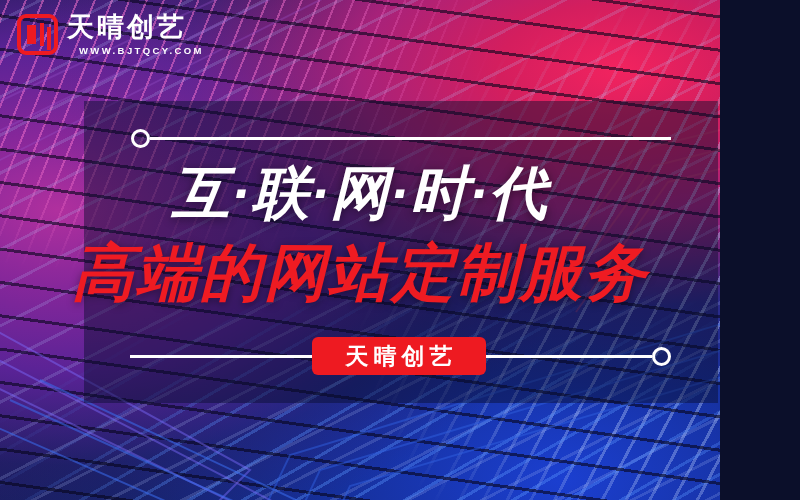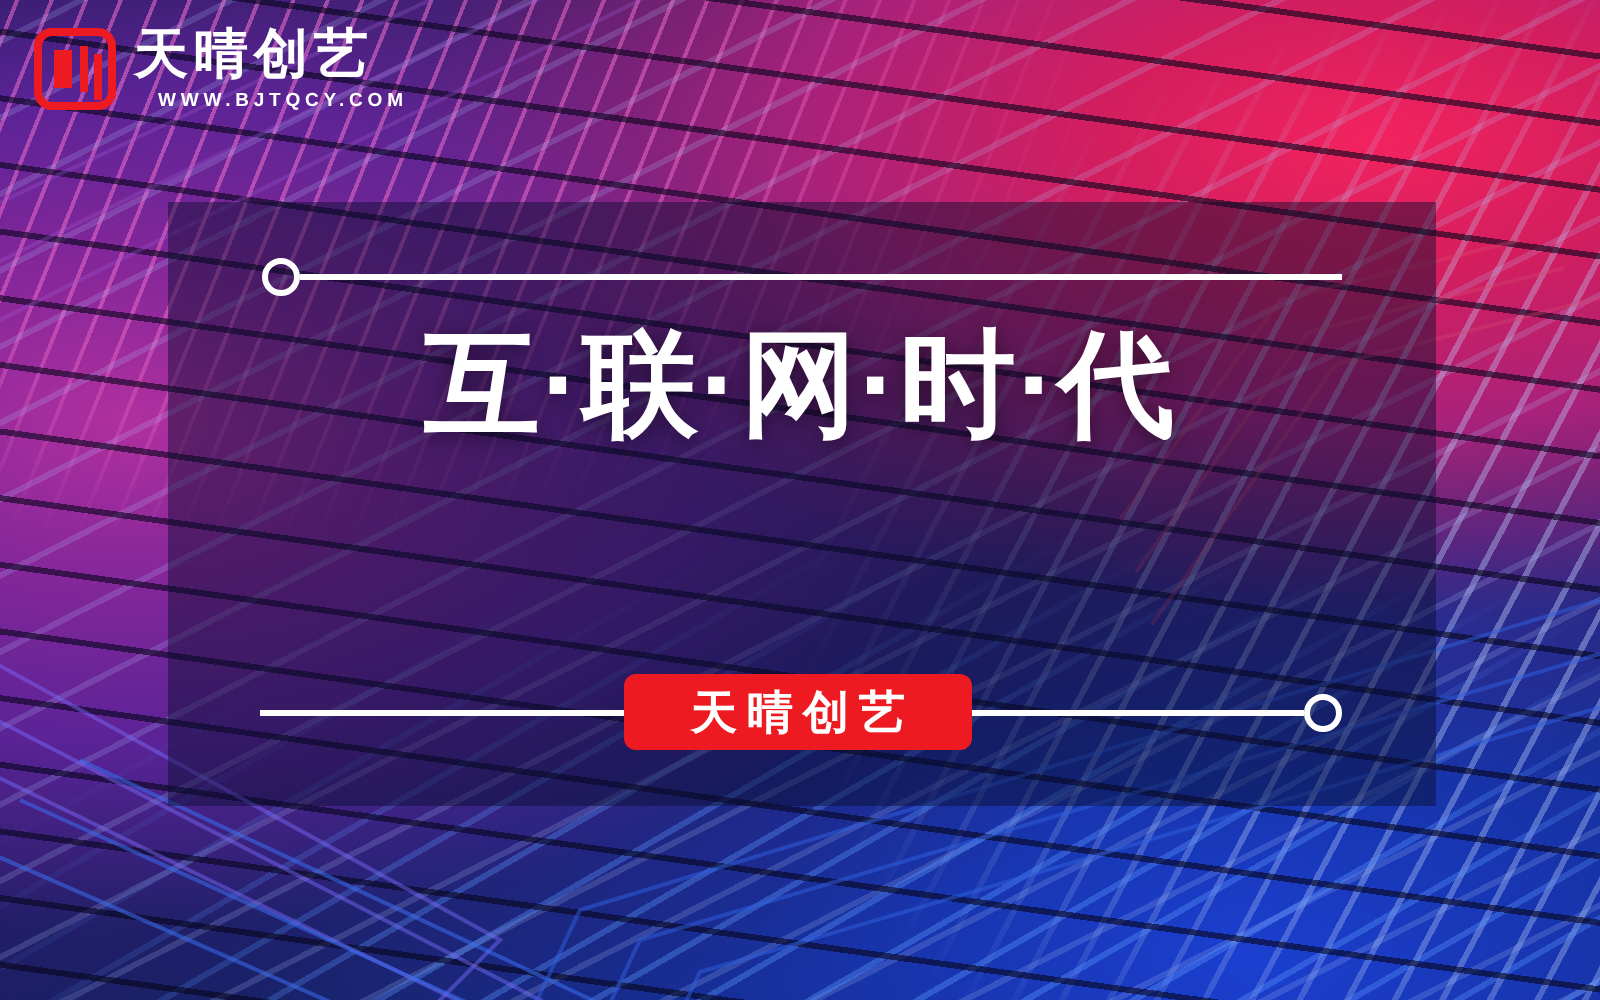--- a/index.html
+++ b/index.html
@@ -2,21 +2,21 @@
 <html><head>
 <meta charset="utf-8">
 <style>
   html, body {
     margin: 0;
     padding: 0;
     background: #0b0f2a;
   }
   #banner {
     position: relative;
-    width: 800px;
+    width: 720px;
     height: 500px;
     overflow: hidden;
     font-family: "Liberation Sans", "DejaVu Sans", sans-serif;
     background: #16123a;
   }
 
   
   .bg-layer { position: absolute; inset: 0; }
 
   .bg-base {
@@ -181,20 +181,21 @@
   .rule-bottom { left: 130px; top: 347px; width: 541px; }
   .rule-bottom .rule-line { flex: 1; }
 
   
   .headline {
     position: absolute;
     left: 0; right: 0;
     top: 162px;
     text-align: center;
     z-index: 16;
+    font-style: italic;
   }
   .title-main {
     color: #ffffff;
     font-size: 58px;
     font-weight: bold;
     letter-spacing: 1px;
     line-height: 1.08;
     margin: 0;
     text-shadow: 0 2px 10px rgba(0,0,0,0.45);
   }
@@ -283,20 +284,21 @@
     </div>
   </div>
 
   <div class="rule rule-top">
     <span class="rule-dot"></span>
     <span class="rule-line"></span>
   </div>
 
   <div class="headline">
     <div class="title-main">互·联·网·时·代</div>
+    <div class="title-sub">高端的网站定制服务</div>
   </div>
 
   <div class="rule rule-bottom">
     <span class="rule-line"></span>
     <span class="rule-dot"></span>
   </div>
 
   <div class="badge">
     <span class="badge-text">天晴创艺</span>
   </div>

